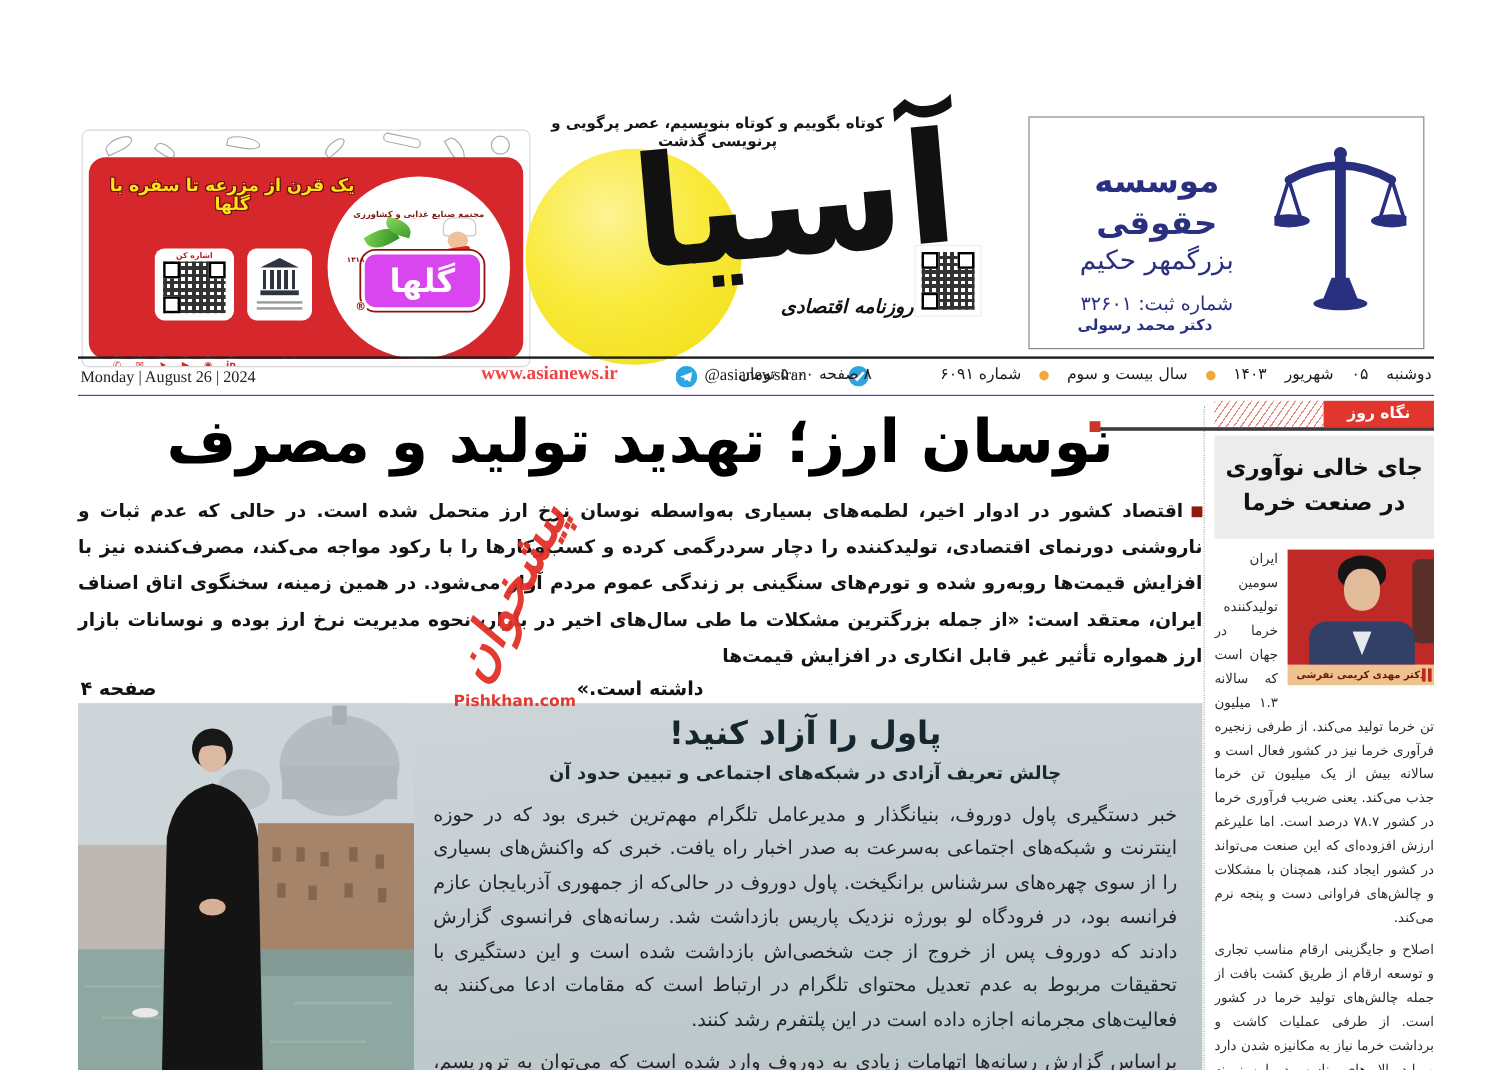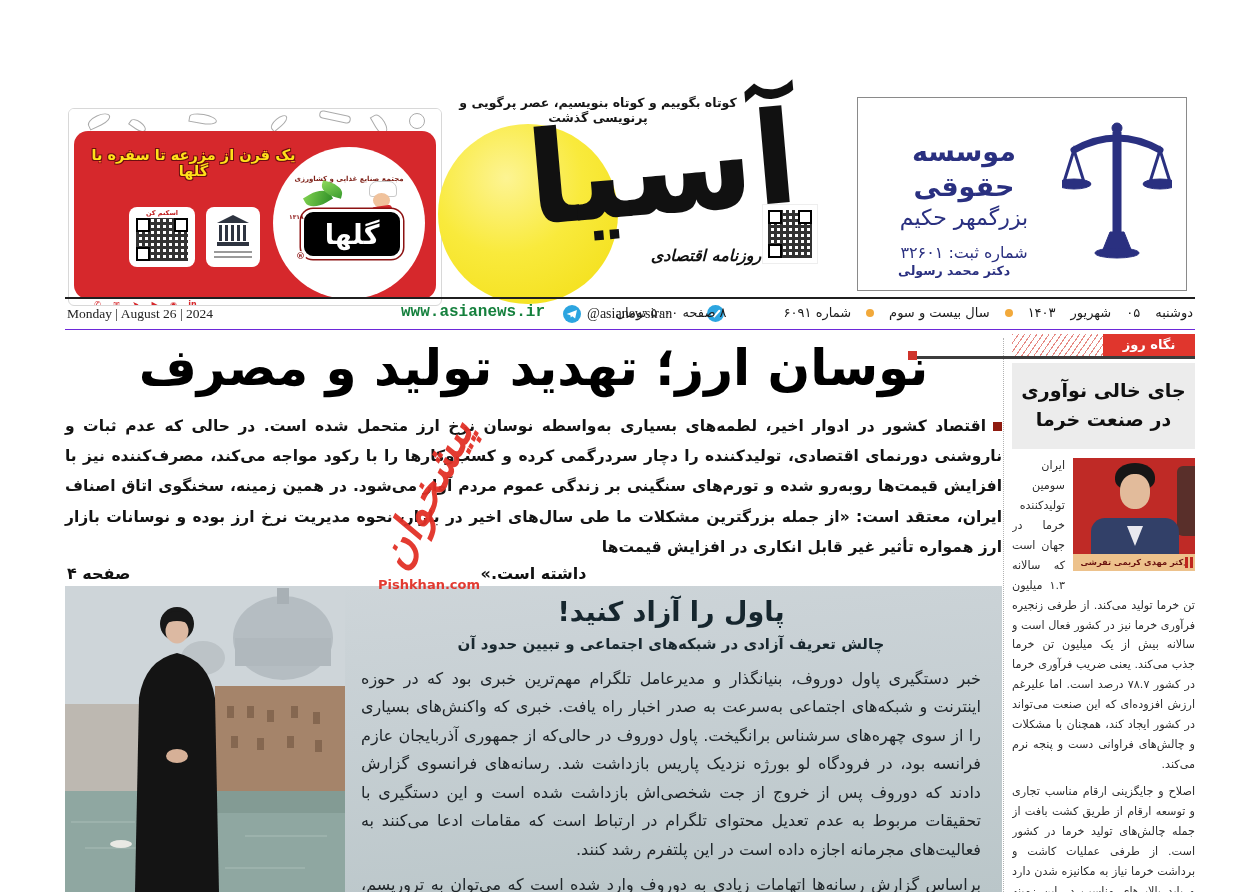--- a/index.html
+++ b/index.html
@@ -23,21 +23,21 @@
      font-size:14.5px;font-weight:bold;color:#ffe11a;
      text-shadow:1px 1px 0 #6d0f0f,-1px 1px 0 #6d0f0f,1px -1px 0 #6d0f0f,-1px -1px 0 #6d0f0f;}
   .golha-circle{position:absolute;left:199px;top:16px;width:152px;height:152px;background:#fff;border-radius:50%;overflow:hidden;}
   .golha-org{position:absolute;left:0;top:28px;width:100%;direction:rtl;text-align:center;font-size:7px;color:#7c1d14;font-weight:bold;}
   .chef-hat{position:absolute;left:96px;top:34px;width:26px;height:14px;background:#fff;border:1.5px solid #c9c9c9;border-radius:8px 8px 3px 3px;}
   .chef-face{position:absolute;left:100px;top:46px;width:17px;height:15px;background:#f0c29c;border-radius:50%;}
   .chef-scarf{position:absolute;left:99px;top:59px;width:20px;height:6px;background:#d6282c;border-radius:3px;transform:rotate(-8deg);}
   .leaf{position:absolute;background:#4caf3a;border-radius:0 70% 0 70%;}
   .leaf.l1{left:32px;top:44px;width:26px;height:15px;transform:rotate(-30deg);background:linear-gradient(135deg,#7ed04f,#2f8f27);}
   .leaf.l2{left:48px;top:36px;width:22px;height:13px;transform:rotate(15deg);background:linear-gradient(135deg,#8ed95c,#3a9c2e);}
-  .golha-brand{position:absolute;left:28px;top:62px;width:96px;height:44px;background:#000000;border:3px solid #fff;border-radius:12px;
+  .golha-brand{position:absolute;left:28px;top:62px;width:96px;height:44px;background:#d946ef;border:3px solid #fff;border-radius:12px;
      box-shadow:0 0 0 1.5px #8c1212;display:flex;align-items:center;justify-content:center;
      color:#fff;font-size:27px;font-weight:bold;direction:rtl;}
   .brand-year{position:absolute;left:16px;top:66px;font-size:6px;color:#8c1212;font-weight:bold;}
   .brand-reg{position:absolute;left:22px;top:104px;font-size:9px;color:#8c1212;font-weight:bold;background:#fff;border-radius:50%;width:11px;height:11px;text-align:center;line-height:11px;}
   .mini-card{position:absolute;background:#fff;border-radius:8px;}
   .golha-qr-box{left:55px;top:76px;width:66px;height:60px;}
   .scan-label{position:absolute;left:0;top:2px;width:100%;text-align:center;font-size:6.5px;color:#c01f1f;font-weight:bold;direction:rtl;}
   .qr-pattern{position:absolute;left:7px;top:11px;right:7px;bottom:6px;
      background-image:repeating-linear-gradient(0deg,#000 0 3px,transparent 3px 6px),repeating-linear-gradient(90deg,#000 0 3px,transparent 3px 6px);
      opacity:.8;}
@@ -67,21 +67,21 @@
   .law-text{position:absolute;right:130px;left:14px;top:36px;text-align:center;color:#2a3080;direction:rtl;}
   .law-l1{font-size:27px;font-weight:bold;line-height:1.3;}
   .law-l2{font-size:22px;font-weight:normal;line-height:1.3;}
   .law-reg{font-size:16px;margin-top:10px;}
   .law-doctor{position:absolute;left:40px;bottom:12px;font-size:12.5px;color:#2a3080;font-weight:bold;direction:rtl;}
   .law-scales{position:absolute;right:14px;top:22px;}
 
   
   .datebar{left:65px;top:297px;width:1130px;height:30px;border-top:2.5px solid #1f1f1f;border-bottom:1px solid #6d28d9;}
   .d-eng{position:absolute;left:2px;top:7px;font-family:"Liberation Serif",serif;font-size:13.5px;color:#222;}
-  .d-site{position:absolute;left:336px;top:4px;font-family:Liberation Mono, monospace;font-size:16px;font-weight:bold;color:#15803d;}
+  .d-site{position:absolute;left:336px;top:4px;font-family:Liberation Serif, serif;font-size:16px;font-weight:bold;color:#ef4444;}
   .d-tg{position:absolute;left:498px;top:6px;width:18px;height:18px;}
   .d-handle{position:absolute;left:522px;top:7px;font-family:"Liberation Serif",serif;font-size:14px;color:#222;}
   .d-badge{position:absolute;left:642px;top:6px;width:17px;height:17px;}
   .d-fa{position:absolute;right:2px;top:6px;direction:rtl;display:flex;align-items:center;gap:15px;font-size:13px;color:#1a1a1a;}
   .dot{width:8px;height:8px;border-radius:50%;background:#f2a93b;}
   .d-pages{margin-right:42px;}
 
   
   .lead{left:65px;top:336px;width:937px;direction:rtl;}
   .lead h1{margin:0 0 10px 0;font-size:50px;font-weight:800;text-align:center;color:#000;line-height:1.3;}
@@ -151,21 +151,21 @@
         <div class="chef-hat"></div>
         <div class="chef-face"></div>
         <div class="chef-scarf"></div>
         <div class="leaf l1"></div>
         <div class="leaf l2"></div>
         <div class="golha-brand">گلها</div>
         <div class="brand-year">۱۳۱۸</div>
         <div class="brand-reg">®</div>
       </div>
       <div class="mini-card golha-qr-box">
-        <div class="scan-label">اسکنم کن</div>
+        <div class="scan-label">اشاره کن</div>
         <div class="qr-pattern"></div>
         <div class="qr-finder" style="left:7px;top:11px;"></div>
         <div class="qr-finder" style="right:7px;top:11px;"></div>
         <div class="qr-finder" style="left:7px;bottom:6px;"></div>
       </div>
       <div class="mini-card unesco-box">
         <div class="unesco-roof"></div>
         <div class="unesco-cols"></div>
         <div class="unesco-base"></div>
         <div class="unesco-caption"></div>

